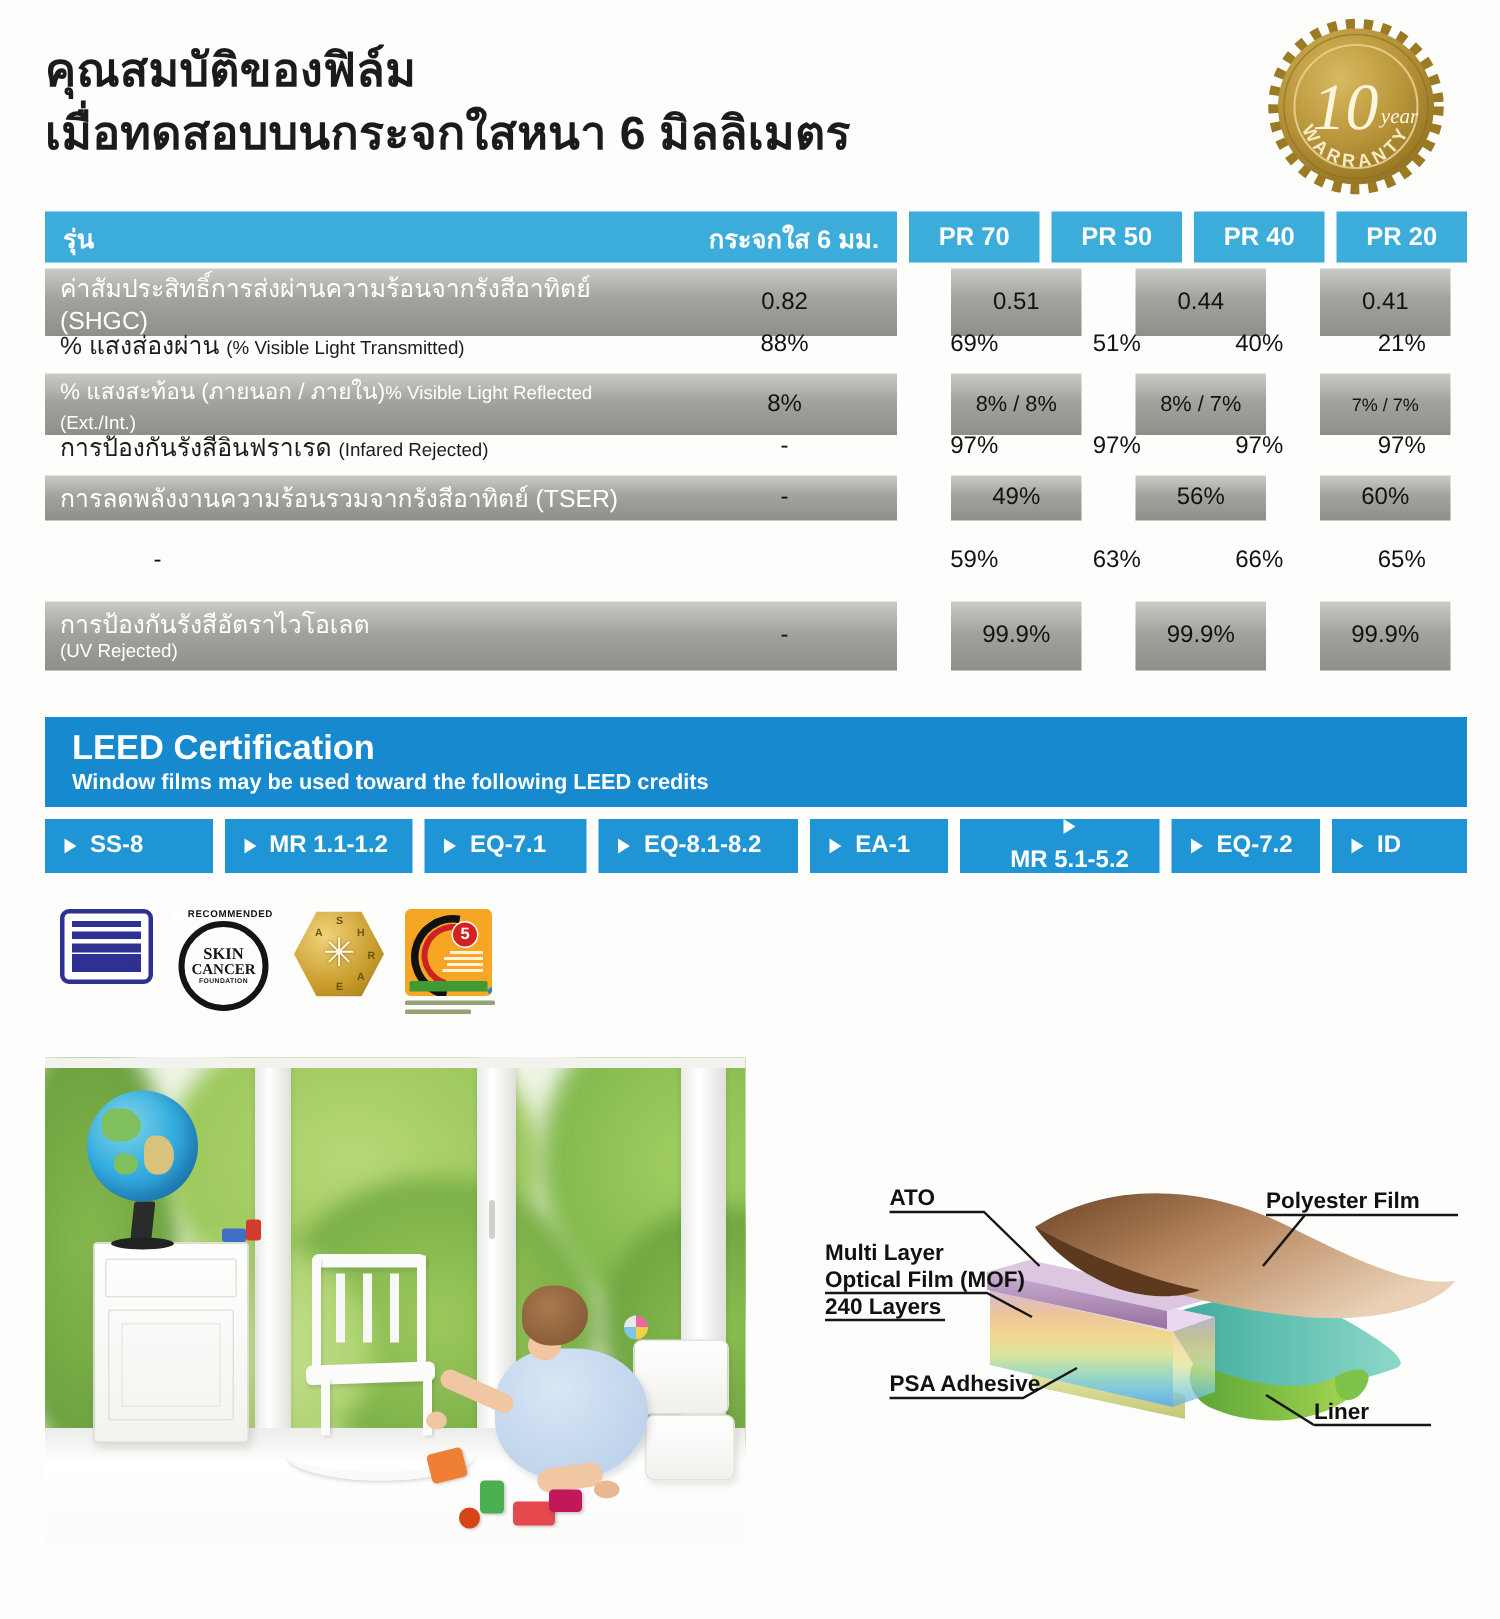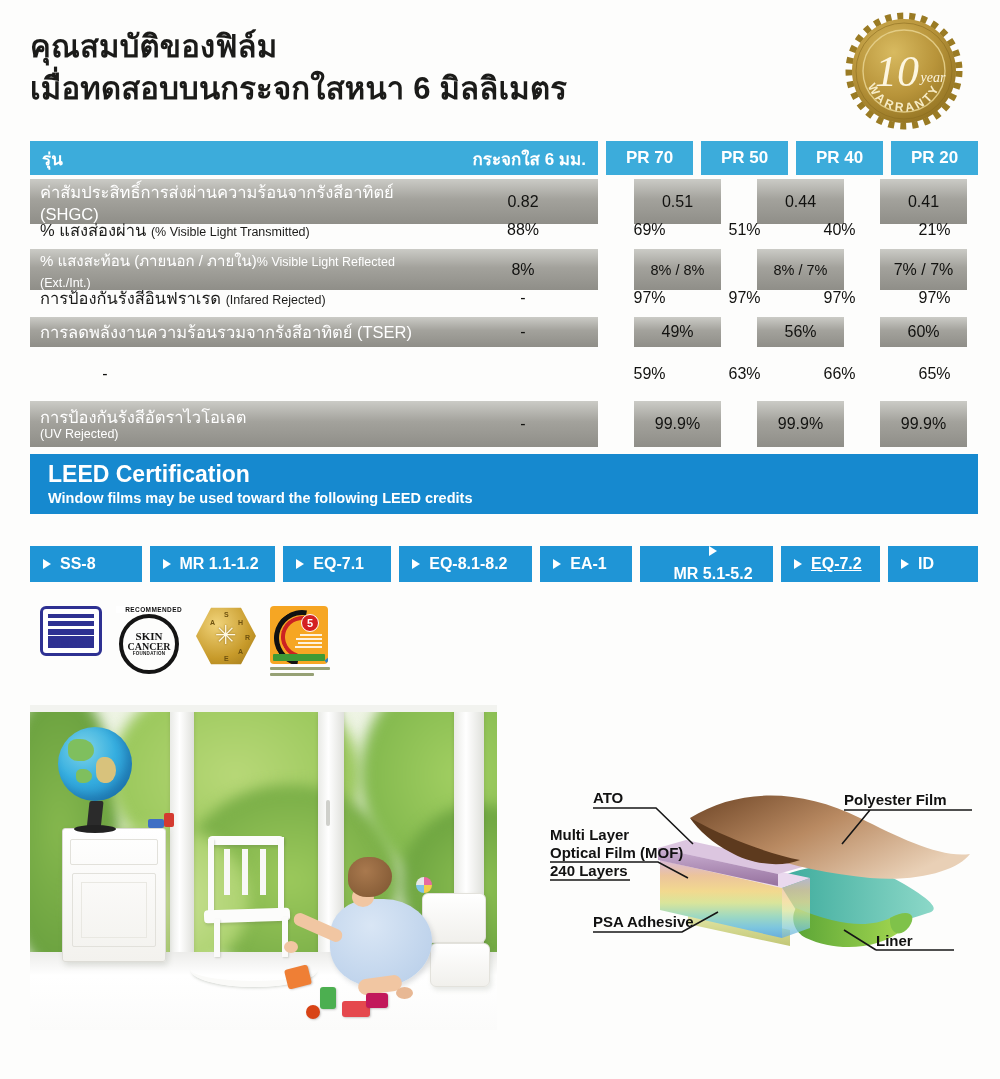--- a/index.html
+++ b/index.html
@@ -28,33 +28,33 @@
   .header .val{color:#fff;font-weight:bold;font-size:17px;}
   .gray-bg{background:linear-gradient(180deg,#cbcbc6 0%,#a3a29c 45%,#8f8e88 100%);}
   .trow.gray{margin:4px 0;gap:36px;}
   .trow.gray .lbl{color:#ffffff;}
   .trow.white .lbl{color:#1c1c1a;}
   .r-h32{height:32px;} .r-h30{height:30px;} .r-h46{height:46px;}
   .two .lbl .en{display:block;line-height:14px;}
   .two .lbl{line-height:20px;}
 
   
-  .leed-banner{position:absolute;left:30px;top:454px;width:948px;height:60px;background:#1689cf;color:#fff;}
+  .leed-banner{position:absolute;left:30px;top:478px;width:948px;height:60px;background:#1689cf;color:#fff;}
   .leed-banner .t1{position:absolute;left:18px;top:7px;font-size:23px;font-weight:bold;}
   .leed-banner .t2{position:absolute;left:18px;top:36px;font-size:14.5px;font-weight:bold;}
   .leed-credits{position:absolute;left:30px;top:546px;width:948px;height:36px;display:flex;gap:8px;}
   .leed-credits .chip{background:#1f95d6;color:#fff;font-weight:bold;font-size:16px;display:flex;align-items:center;padding-left:13px;gap:9px;}
   .chip .tri{width:0;height:0;border-top:5px solid transparent;border-bottom:5px solid transparent;border-left:8px solid #ffffff;}
   .leed-credits .chip:nth-child(1){width:110px;}
   .leed-credits .chip:nth-child(2){width:126px;}
   .leed-credits .chip:nth-child(3){width:106px;}
   .leed-credits .chip:nth-child(4){width:134px;}
   .leed-credits .chip:nth-child(5){width:88px;}
   .leed-credits .chip:nth-child(6){width:134px;flex-direction:column;}
-  .leed-credits .chip:nth-child(7){width:96px;text-decoration:underline;}
+  .leed-credits .chip:nth-child(7){width:96px;}
   .leed-credits .chip:nth-child(8){width:86px;}
 
   
   .logos{position:absolute;left:40px;top:606px;height:80px;display:flex;gap:14px;align-items:flex-start;}
   .aimcal{width:62px;height:50px;border:3px solid #2e3192;border-radius:6px;background:#fff;box-sizing:border-box;position:relative;overflow:hidden;}
   .aimcal .s1,.aimcal .s2,.aimcal .s3{position:absolute;left:5px;right:5px;background:#2e3192;}
   .aimcal .s1{top:5px;height:4px;} .aimcal .s2{top:12px;height:5px;} .aimcal .s3{top:20px;height:6px;}
   .aimcal .wave{position:absolute;left:5px;right:5px;top:27px;height:12px;background:
      radial-gradient(circle at 25% 0,#2e3192 55%,transparent 56%),
      radial-gradient(circle at 75% 0,#2e3192 55%,transparent 56%);}
@@ -175,21 +175,21 @@
       <div class="val">21%</div>
     </div>
 
     <div class="trow gray r-h30">
       <div class="left gray-bg">
         <div class="lbl" style="font-size:15px;"><span>% แสงสะท้อน (ภายนอก / ภายใน)</span><span class="en">% Visible Light Reflected (Ext./Int.)</span></div>
         <div class="glass">8%</div>
       </div>
       <div class="val gray-bg" style="font-size:14.5px;">8% / 8%</div>
       <div class="val gray-bg" style="font-size:14.5px;">8% / 7%</div>
-      <div class="val gray-bg" style="font-size:16px;">7% / 7%</div>
+      <div class="val gray-bg" style="font-size:12px;">7% / 7%</div>
       <div class="val gray-bg" style="font-size:14.5px;">6% / 5%</div>
     </div>
 
     <div class="trow white r-h30">
       <div class="left">
         <div class="lbl"><span>การป้องกันรังสีอินฟราเรด</span> <span class="en">(Infared Rejected)</span></div>
         <div class="glass">-</div>
       </div>
       <div class="val">97%</div>
       <div class="val">97%</div>

